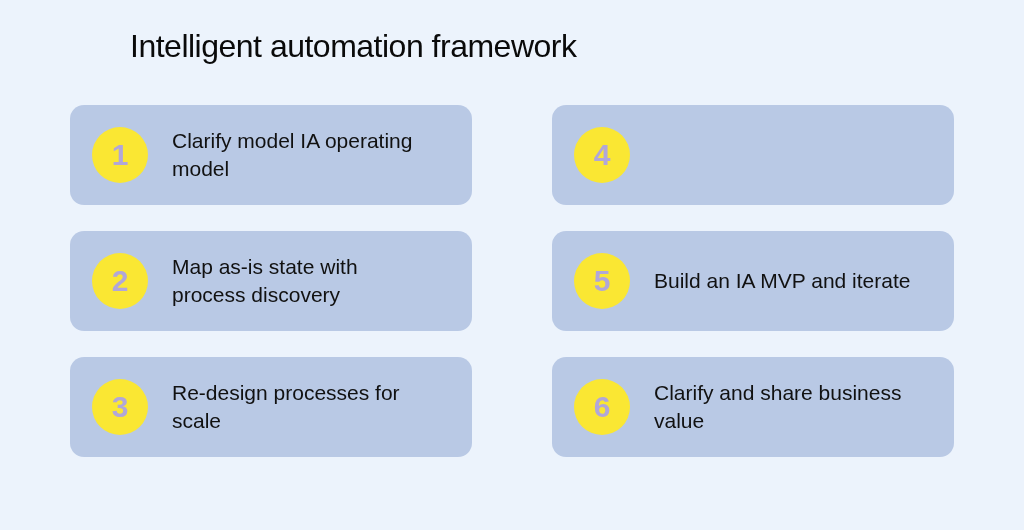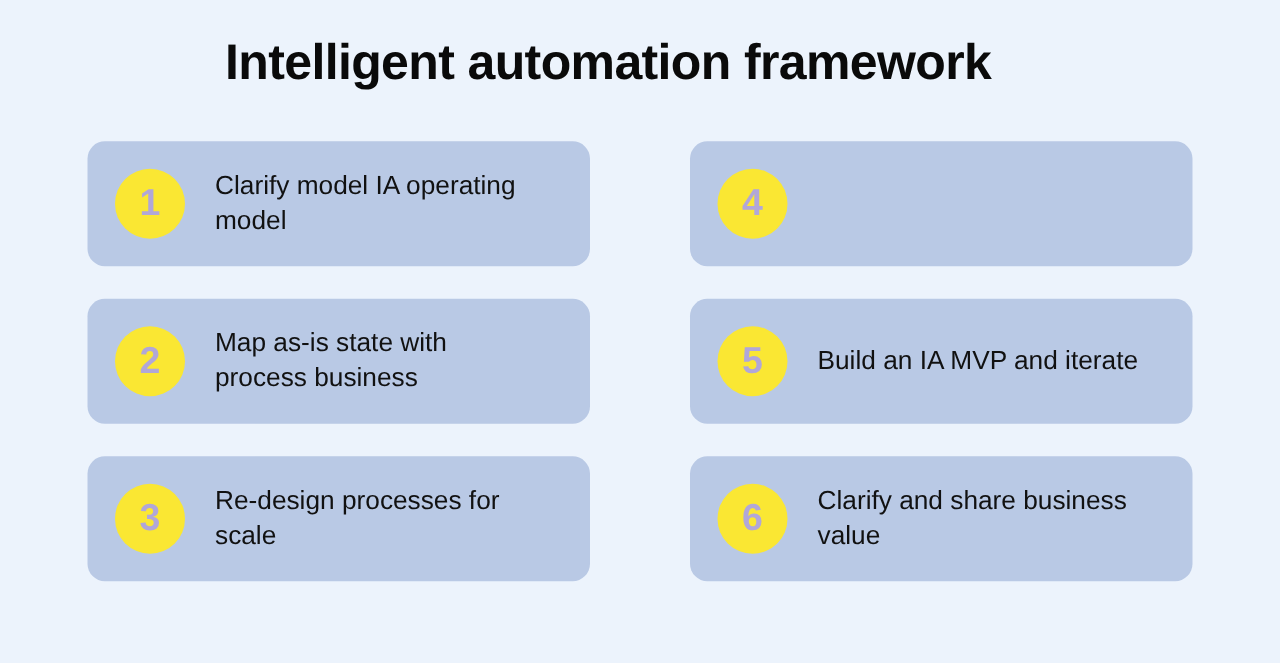--- a/index.html
+++ b/index.html
@@ -3,24 +3,24 @@
 <meta charset="utf-8">
 <style>
   * { box-sizing: border-box; margin: 0; padding: 0; }
   html, body { width: 1024px; height: 530px; }
   body {
     background: #ecf3fc;
     font-family: -apple-system, BlinkMacSystemFont, "Segoe UI", Helvetica, Arial, sans-serif;
     padding: 28px 70px 40px 70px;
   }
   .title {
-    font-size: 40px;
-    font-weight: 700;
+    font-size: 32px;
+    font-weight: 400;
     color: #0a0a0a;
-    margin-left: 110px;
+    margin-left: 60px;
     margin-bottom: 40px;
     letter-spacing: -0.5px;
   }
   .grid {
     display: grid;
     grid-template-columns: 1fr 1fr;
     column-gap: 80px;
     row-gap: 26px;
   }
   .card {
@@ -73,21 +73,21 @@
   <div class="card">
     <div class="badge">
       <span class="badge-num">4</span>
     </div>
   </div>
 
   <div class="card">
     <div class="badge">
       <span class="badge-num">2</span>
     </div>
-    <div class="card-text">Map as-is state with process business</div>
+    <div class="card-text">Map as-is state with process discovery</div>
   </div>
 
   <div class="card">
     <div class="badge">
       <span class="badge-num">5</span>
     </div>
     <div class="card-text">Build an IA MVP and iterate</div>
   </div>
 
   <div class="card">

